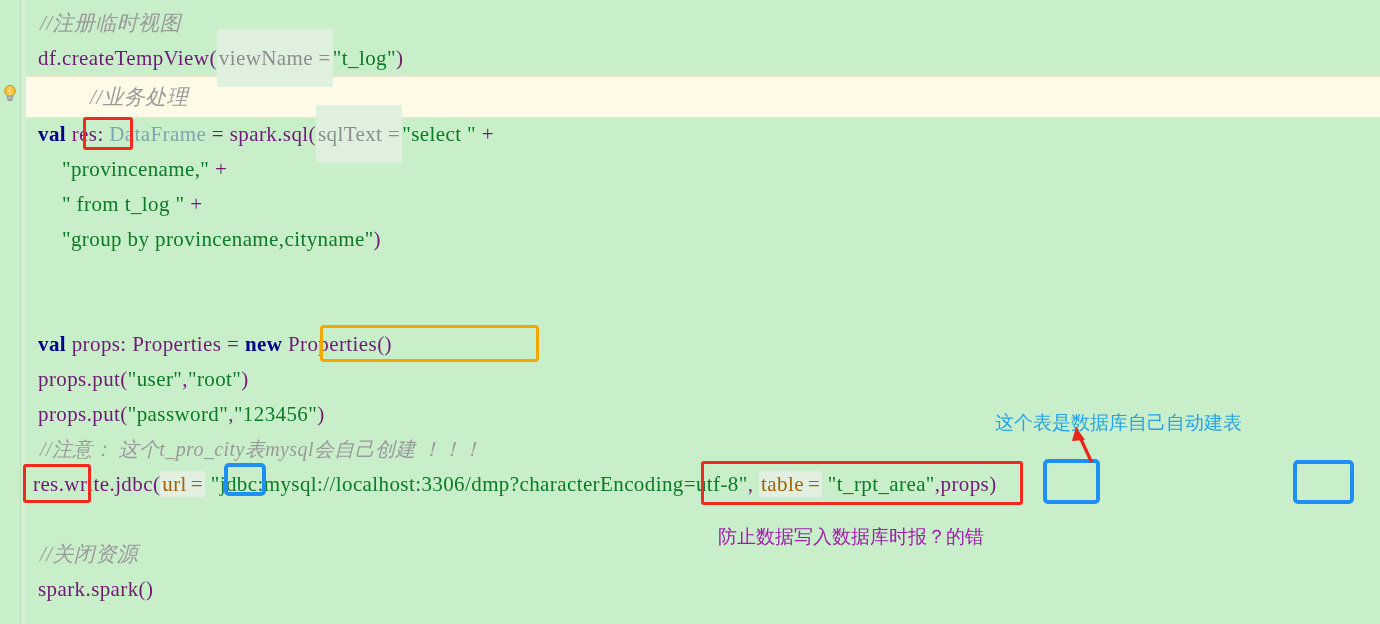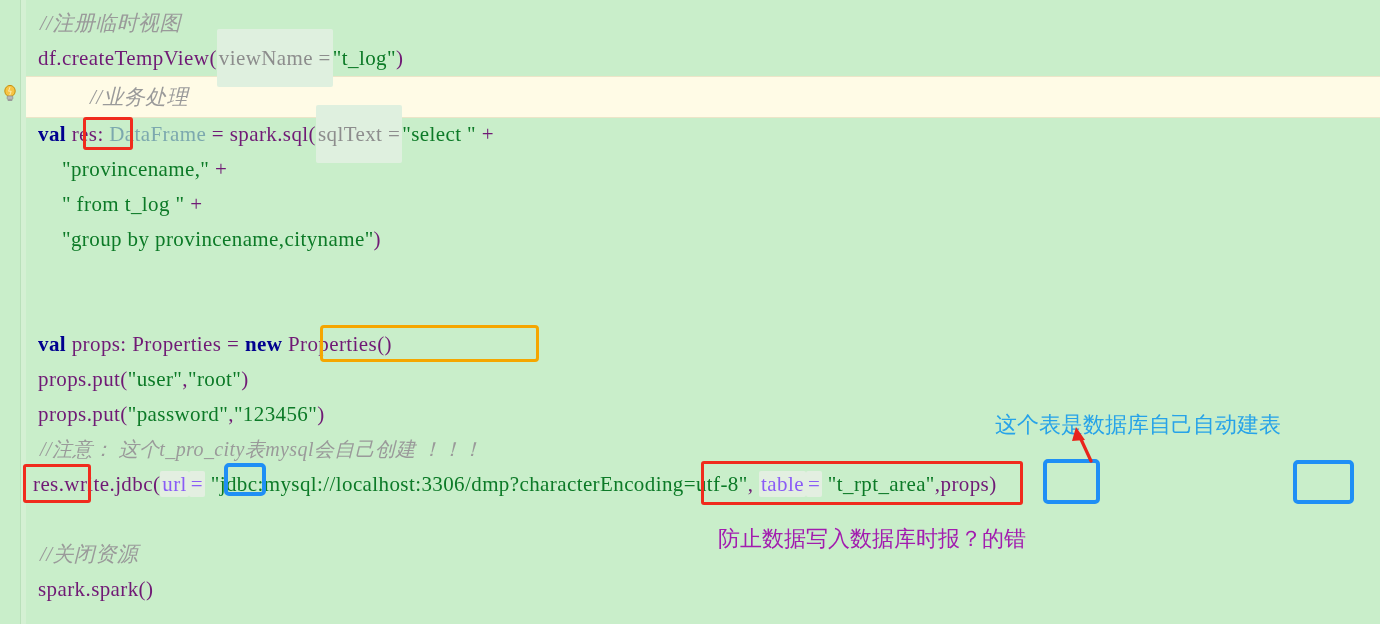--- a/index.html
+++ b/index.html
@@ -85,40 +85,40 @@
     z-index: 3;
     color: #1b1b1b;
   }
 
   .kw       { color: #00008f; font-weight: bold; }
   .plain    { color: #701a75; }
   .type     { color: #7ca8ae; }
   .str      { color: #0c7a27; }
   .comment  { color: #9a9a9a; font-style: italic; }
   .hint     { color: #8d8d8d; background: #dff0df; padding: 17px 2px; border-radius: 2px; }
-  .hint2    { color: #8b5cf6; background: #e3efe1; padding: 1px 2px; border-radius: 2px; }
+  .hint2    { color: #a16207; background: #e3efe1; padding: 1px 2px; border-radius: 2px; }
 
   
   .box {
     position: absolute;
     box-sizing: border-box;
     z-index: 5;
     border-radius: 3px;
     pointer-events: none;
   }
   .box-red    { border: 3px solid #f02b1d; }
   .box-blue   { border: 4px solid #1f8ff5; border-radius: 5px; }
   .box-orange { border: 3px solid #f5a600; border-radius: 4px; }
 
   .anno {
     position: absolute;
     white-space: pre;
     z-index: 6;
     font-family: "DejaVu Sans", "Liberation Sans", sans-serif;
-    font-size: 22px;
+    font-size: 19px;
     font-weight: 500;
   }
   .anno-blue { color: #27a3e8; }
   .anno-red  { color: #a21caf; }
 
   .arrow {
     position: absolute;
     z-index: 6;
   }
 </style>

